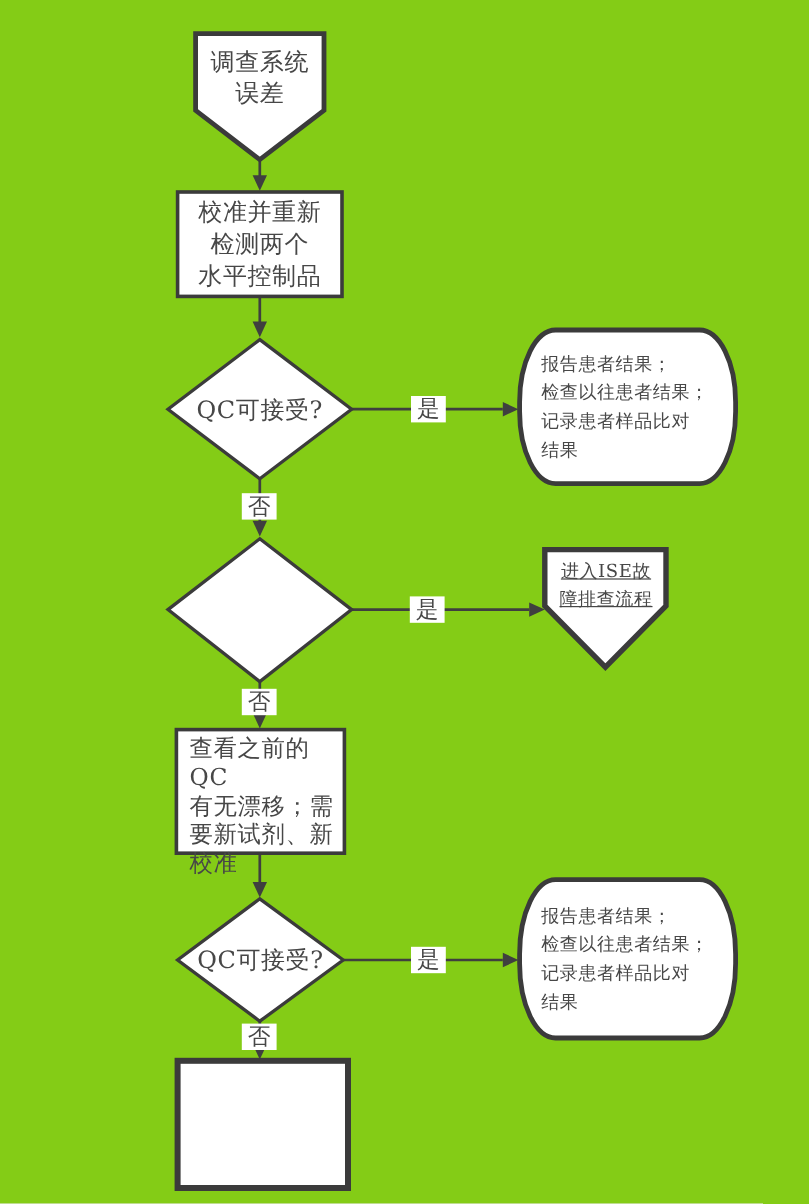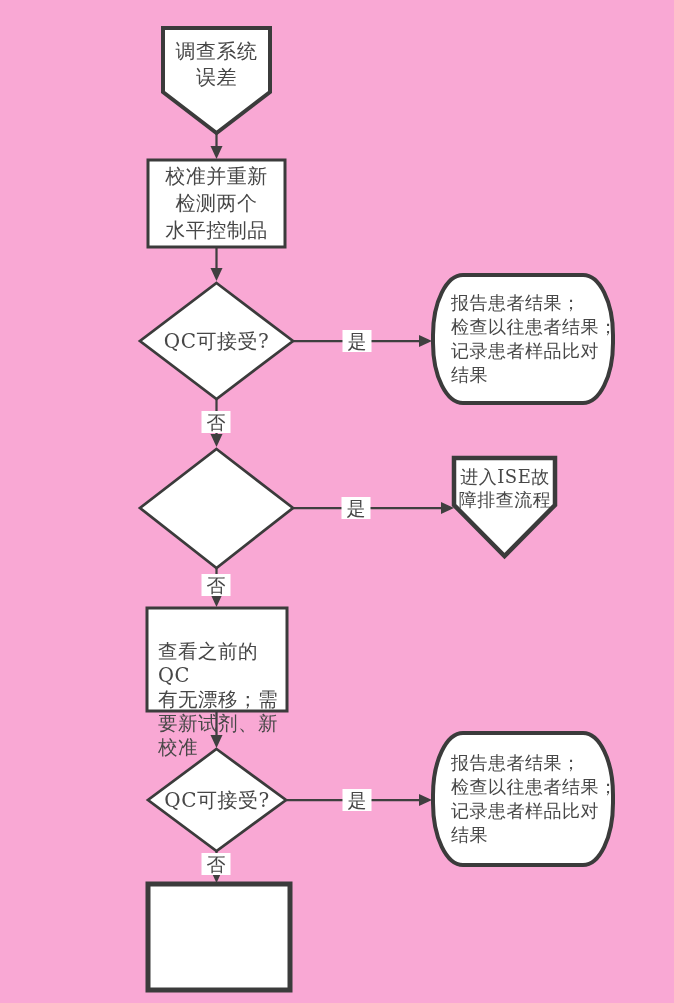--- a/index.html
+++ b/index.html
@@ -1,35 +1,35 @@
 <!DOCTYPE html>
 <html><head>
 <meta charset="utf-8">
 <style>
   html, body { margin: 0; padding: 0; background: #e8e8e8; }
   .page {
     position: relative;
     width: 674px;
     height: 1003px;
-    background: #f9a8d4;
+    background: #84cc16;
     overflow: hidden;
     font-family: "DejaVu Serif", "Liberation Serif", serif;
   }
   .page svg { position: absolute; left: 0; top: 0; }
   .node-label {
     position: absolute;
     white-space: pre-line;
     color: #474747;
     font-size: 20px;
     line-height: 26px;
     letter-spacing: 0.5px;
   }
   .node-label.center { text-align: center; }
   .node-label.left   { text-align: left; }
-  .node-label.small  { font-size: 18px; line-height: 24px; }
+  .node-label.small  { font-size: 15px; line-height: 24px; }
   .edge-label {
     position: absolute;
     transform: translate(-50%, -50%);
     background: #ffffff;
     padding: 0 5px;
     color: #474747;
     font-size: 19px;
     line-height: 22px;
   }
   .shape { fill: #ffffff; stroke: #3b3b3b; }
@@ -101,24 +101,24 @@
 水平控制品</div>
 
   <div class="node-label center" style="left:140px; top:328px; width:153px;">QC可接受?</div>
 
   <div class="node-label left small" style="left:451px; top:291px; width:170px;">报告患者结果；
 检查以往患者结果；
 记录患者样品比对
 结果</div>
 
 
-  <div class="node-label center small" style="left:455px; top:465px; width:100px; line-height:23px;">进入ISE故
+  <div class="node-label center small" style="left:455px; top:465px; width:100px; line-height:23px;text-decoration:underline;">进入ISE故
 障排查流程</div>
 
-  <div class="node-label left small" style="left:158px; top:612px; width:128px; font-size:19.5px;margin-top:28px;">查看之前的QC
+  <div class="node-label left small" style="left:158px; top:612px; width:128px; font-size:19.5px;">查看之前的QC
 有无漂移；需
 要新试剂、新
 校准</div>
 
   <div class="node-label center" style="left:148px; top:787px; width:138px;">QC可接受?</div>
 
   <div class="node-label left small" style="left:451px; top:751px; width:170px;">报告患者结果；
 检查以往患者结果；
 记录患者样品比对
 结果</div>

